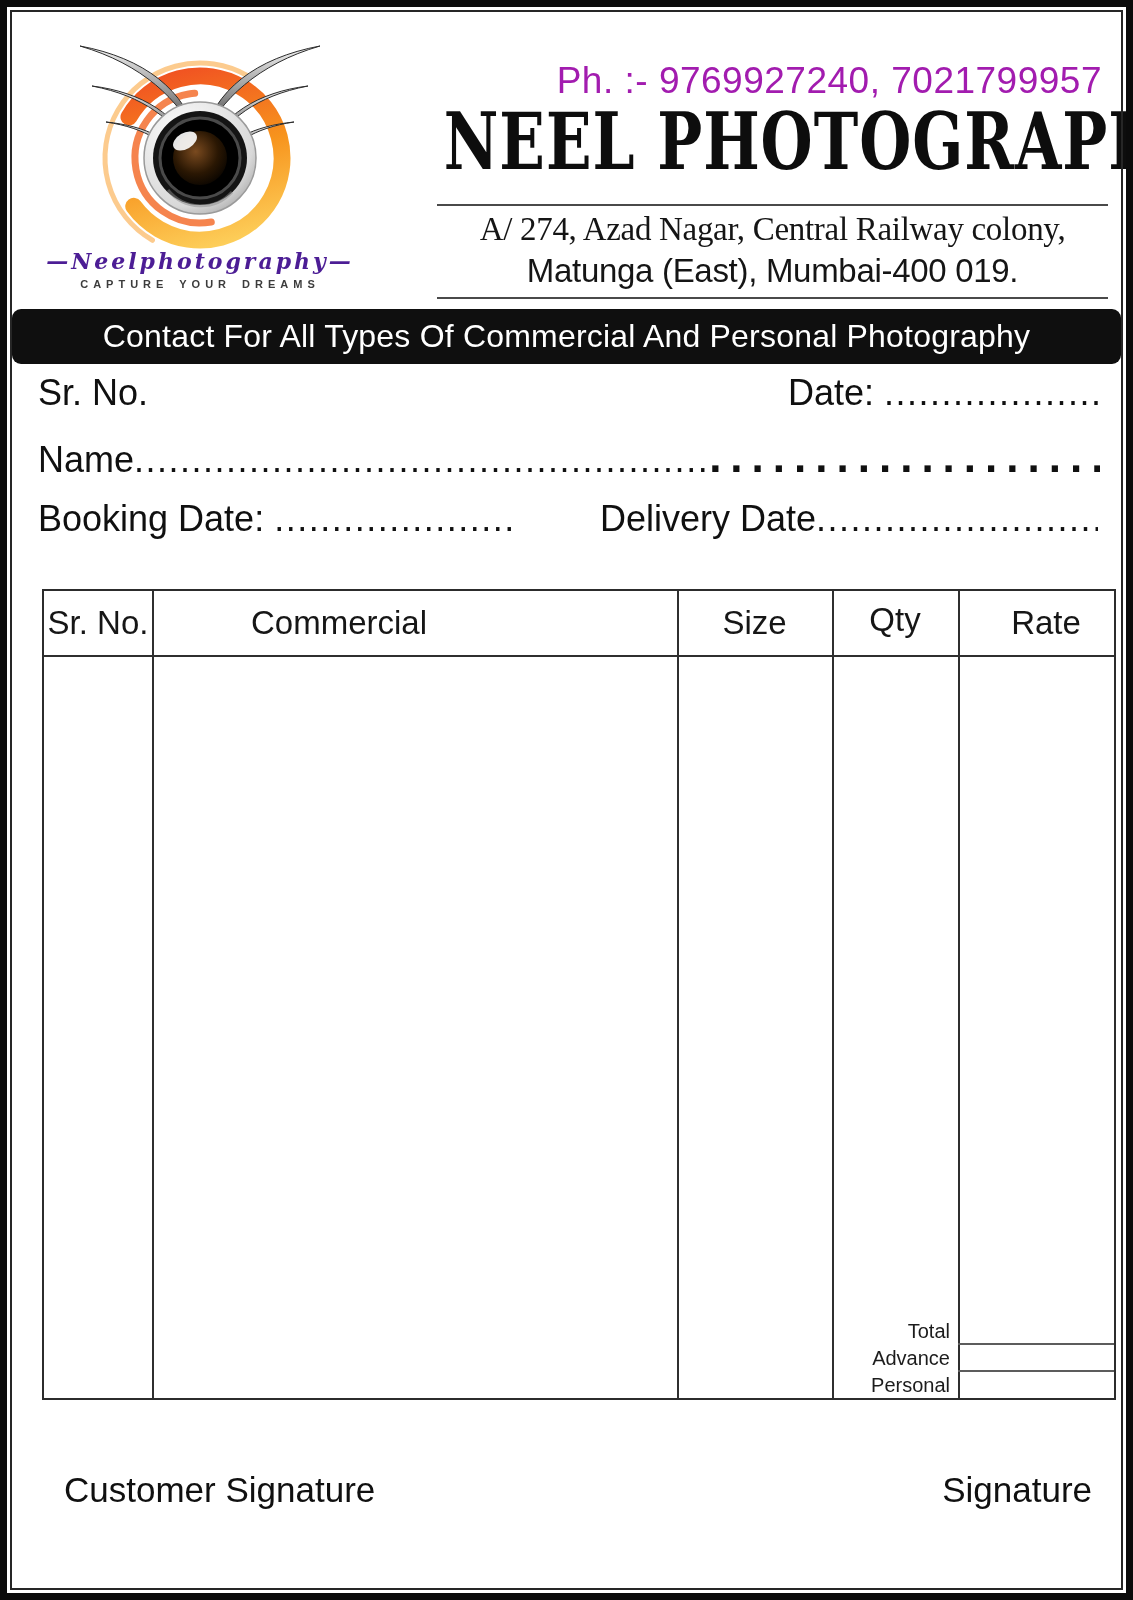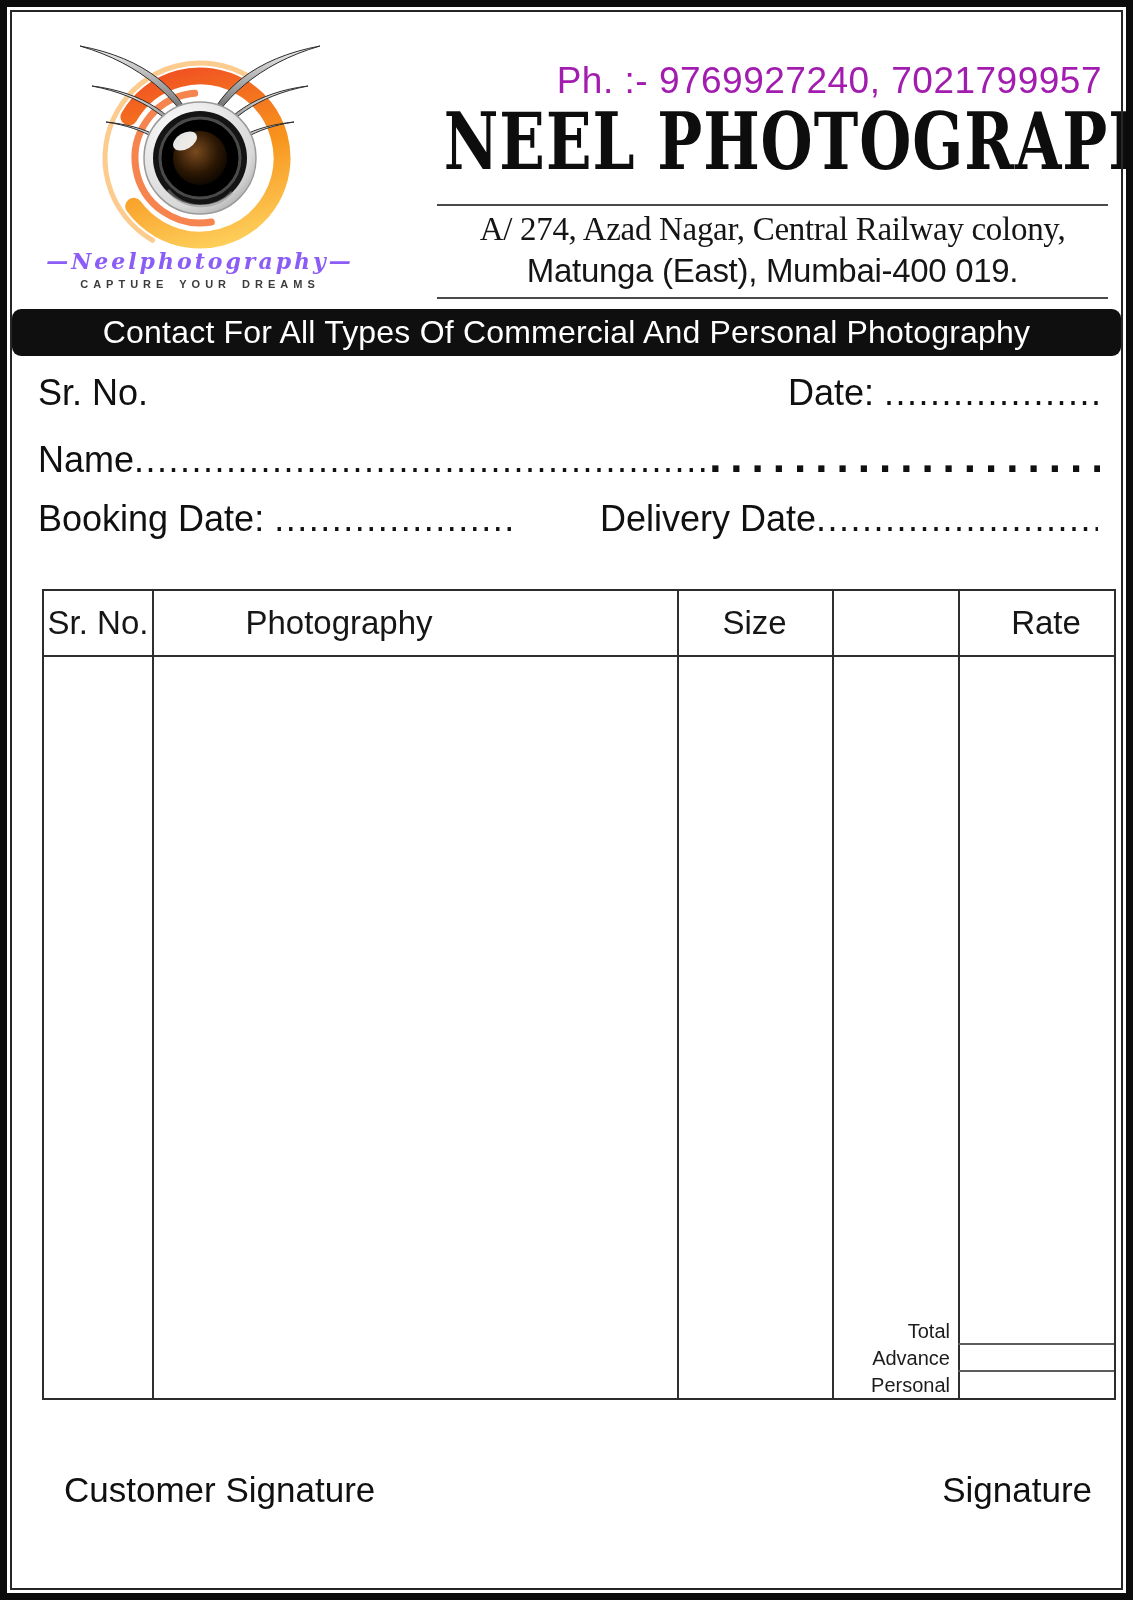--- a/index.html
+++ b/index.html
@@ -5,38 +5,38 @@
   html,body{margin:0;padding:0;background:#ffffff;}
   .page{position:relative;width:1133px;height:1600px;background:#fff;overflow:hidden;
         font-family:"Liberation Sans",sans-serif;color:#111;}
   .border-outer{position:absolute;inset:0;border:7px solid #0b0b0b;pointer-events:none;z-index:40;}
   .border-inner{position:absolute;inset:10px;border:2px solid #262626;pointer-events:none;z-index:40;}
 
   
   .logo{position:absolute;left:45px;top:24px;width:310px;text-align:center;}
   .logo svg{display:block;margin:0 auto;}
   .logo-wordmark{font-family:"DejaVu Serif","Liberation Serif",serif;font-style:italic;font-weight:bold;
-        font-size:22px;letter-spacing:3px;color:#8b5cf6;margin-top:-4px;}
+        font-size:22px;letter-spacing:3px;color:#4c1d95;margin-top:-4px;}
   .logo-tagline{font-size:11px;letter-spacing:5px;word-spacing:3px;color:#3c3c3c;margin-top:4px;font-weight:bold;}
 
   .phone{position:absolute;left:440px;top:60px;width:662px;text-align:right;font-size:37px;
         letter-spacing:0.5px;color:#a21caf;}
   .title{position:absolute;left:437px;top:104px;width:671px;text-align:center;
         font-family:"DejaVu Serif","Liberation Serif",serif;font-weight:bold;font-size:61px;
         letter-spacing:1px;color:#0d0d0d;transform:scale(0.98,1.28);transform-origin:50% 40%;white-space:nowrap;}
   .rule{position:absolute;left:437px;width:671px;height:2px;background:#4a4a4a;}
   .rule-1{top:204px;}
   .rule-2{top:297px;}
   .addr{position:absolute;left:437px;width:671px;text-align:center;font-size:33px;color:#151515;
         letter-spacing:-0.3px;white-space:nowrap;}
   .addr-1{top:211px;font-family:Liberation Serif, serif;}
   .addr-2{top:252px;}
 
   
-  .banner{position:absolute;left:12px;right:12px;top:309px;height:47px;background:#0f0f0f;
+  .banner{position:absolute;left:12px;right:12px;top:309px;height:55px;background:#0f0f0f;
         border-radius:9px;display:flex;align-items:center;justify-content:center;z-index:5;}
   .banner span{color:#fff;font-size:32px;letter-spacing:0.2px;white-space:nowrap;}
 
   
   .frow{position:absolute;font-size:36px;white-space:nowrap;color:#101010;}
   .row-srno{left:38px;top:372px;}
   .row-date{left:788px;top:372px;width:312px;overflow:hidden;}
   .row-name{left:38px;top:432px;width:1062px;overflow:hidden;}
   .row-booking{left:38px;top:498px;}
   .row-delivery{left:600px;top:498px;width:498px;overflow:hidden;}
@@ -147,22 +147,23 @@
   <div class="frow row-delivery"><span>Delivery Date</span><span class="dots-fine">........................................</span></div>
 
   <div class="table">
     <div class="vline v1"></div>
     <div class="vline v2"></div>
     <div class="vline v3"></div>
     <div class="vline v4"></div>
     <div class="hline-header"></div>
 
     <div class="th th-sr">Sr. No.</div>
-    <div class="th th-desc">Photography</div>
+    <div class="th th-desc">Commercial</div>
     <div class="th th-size">Size</div>
+    <div class="th th-qty">Qty</div>
     <div class="th th-rate">Rate</div>
 
     <div class="sum-label sum-total">Total</div>
     <div class="sum-label sum-advance">Advance</div>
     <div class="sum-label sum-balance">Personal</div>
     <div class="sum-line sum-line-1"></div>
     <div class="sum-line sum-line-2"></div>
   </div>
 
   <div class="sig sig-left">Customer Signature</div>

